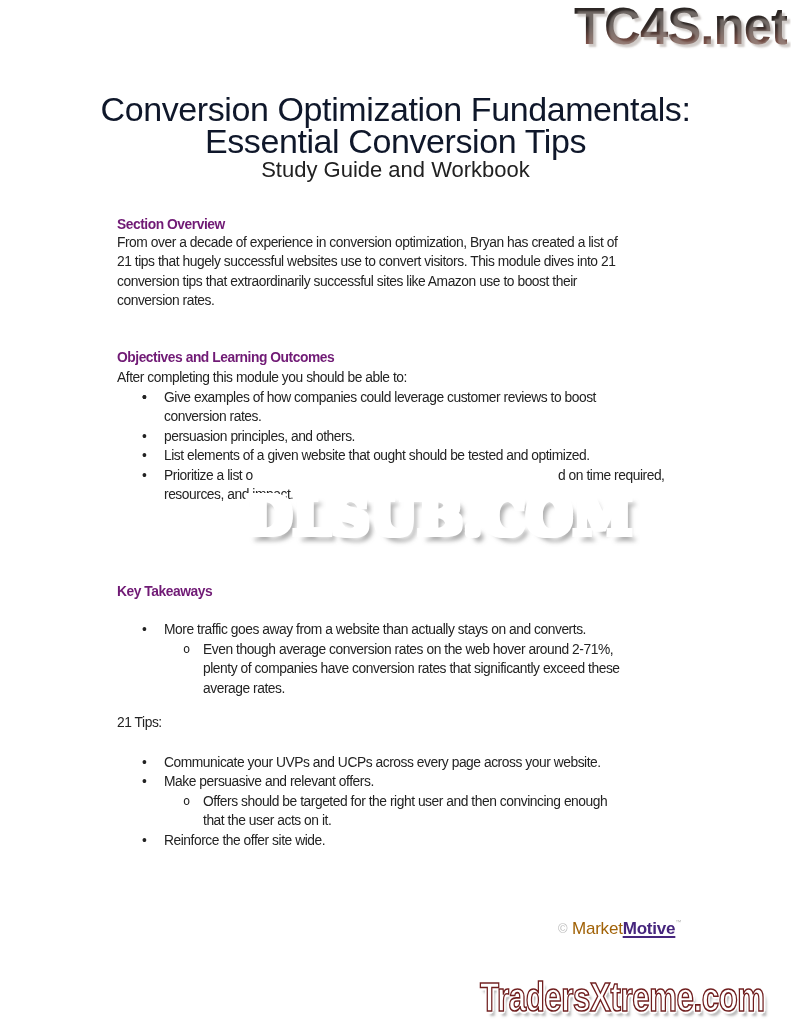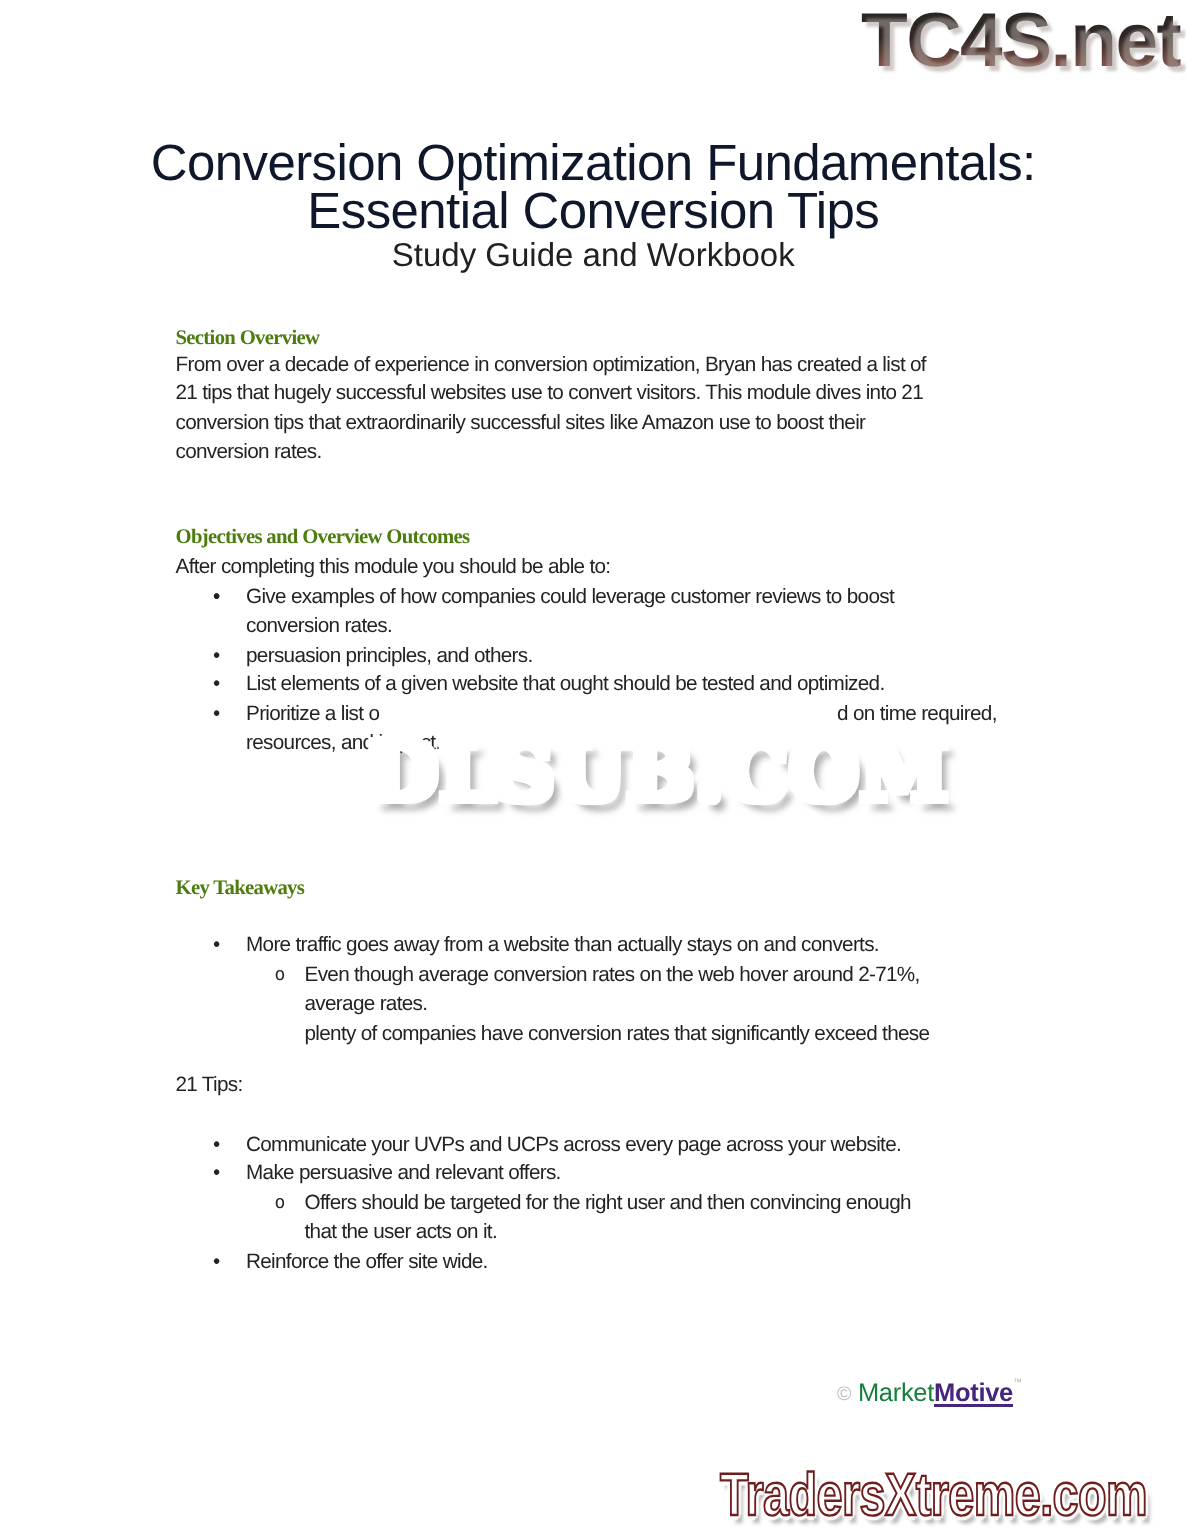--- a/index.html
+++ b/index.html
@@ -21,21 +21,21 @@
   .title-block{position:absolute;top:93px;left:0;width:100%;text-align:center;}
   .title-main{font-size:34px;line-height:32px;letter-spacing:-0.4px;color:#0f172a;}
   .subtitle{font-size:22px;line-height:26px;color:#212121;}
 
   
   .content{
     position:absolute;left:117px;top:0;width:562px;
     font-size:13.8px;letter-spacing:-0.45px;line-height:19.4px;color:#232323;
   }
   .grp{position:absolute;left:0;width:100%;}
-  .hdg{font-weight:bold;color:#4d7c0f;font-family:Liberation Serif, serif;}
+  .hdg{font-weight:bold;color:#701a75;}
   .ln{white-space:nowrap;}
   .row-b{position:relative;padding-left:47px;}
   .row-b > .mk{position:absolute;left:25px;top:0;}
   .row-s{position:relative;padding-left:86px;}
   .row-s > .mk{position:absolute;left:66px;top:0;font-family:"DejaVu Sans Mono",monospace;font-size:12px;}
   .cont-b{padding-left:47px;}
   .cont-s{padding-left:86px;}
   .suffix{position:absolute;left:441px;top:0;}
 
   .g-overview-h{top:215px;}
@@ -59,21 +59,21 @@
     text-shadow:
       -3px 0 0 #fff,3px 0 0 #fff,0 -3px 0 #fff,0 3px 0 #fff,
       -2px -2px 0 #fff,2px -2px 0 #fff,-2px 2px 0 #fff,2px 2px 0 #fff,
       -3px 3px 0 #fff,3px 3px 0 #fff,-3px -3px 0 #fff,3px -3px 0 #fff,
       6px 7px 4px rgba(110,110,110,0.55);
   }
 
   
   .mm{position:absolute;left:558px;top:919px;font-size:17px;letter-spacing:-0.2px;white-space:nowrap;}
   .mm-c{color:#bcbcbc;font-size:13px;vertical-align:1px;}
-  .mm-market{color:#15803d;}
+  .mm-market{color:#a16207;}
   .mm-motive{
     color:#46257d;font-weight:bold;
     text-decoration:underline;text-decoration-thickness:1.5px;text-underline-offset:2px;
   }
   .mm-tm{color:#b0b0b0;font-size:6px;vertical-align:top;}
 
   
   .traders{
     position:absolute;left:480px;top:978px;
     font-size:40px;font-weight:bold;letter-spacing:-0.5px;line-height:38px;white-space:nowrap;
@@ -104,21 +104,21 @@
 
     <div class="grp g-overview-h hdg">Section Overview</div>
 
     <div class="grp g-overview-p">
       <div class="ln">From over a decade of experience in conversion optimization, Bryan has created a list of</div>
       <div class="ln">21 tips that hugely successful websites use to convert visitors. This module dives into 21</div>
       <div class="ln">conversion tips that extraordinarily successful sites like Amazon use to boost their</div>
       <div class="ln">conversion rates.</div>
     </div>
 
-    <div class="grp g-obj-h hdg">Objectives and Overview Outcomes</div>
+    <div class="grp g-obj-h hdg">Objectives and Learning Outcomes</div>
     <div class="grp g-obj-intro">After completing this module you should be able to:</div>
 
     <div class="grp g-obj-b">
       <div class="ln row-b">
         <span class="mk">•</span>
       </div>
       <div class="ln row-b">
         <span class="mk">•</span>
         <span>Give examples of how companies could leverage customer reviews to boost</span>
       </div>
@@ -146,22 +146,22 @@
         <span class="mk">•</span>
         <span>More traffic goes away from a website than actually stays on and converts.</span>
       </div>
     </div>
 
     <div class="grp g-key-sub">
       <div class="ln row-s">
         <span class="mk">o</span>
         <span>Even though average conversion rates on the web hover around 2-71%,</span>
       </div>
+      <div class="ln cont-s">plenty of companies have conversion rates that significantly exceed these</div>
       <div class="ln cont-s">average rates.</div>
-      <div class="ln cont-s">plenty of companies have conversion rates that significantly exceed these</div>
     </div>
 
     <div class="grp g-tips-h">21 Tips:</div>
 
     <div class="grp g-tips-b">
       <div class="ln row-b">
         <span class="mk">•</span>
         <span>Communicate your UVPs and UCPs across every page across your website.</span>
       </div>
       <div class="ln row-b">

